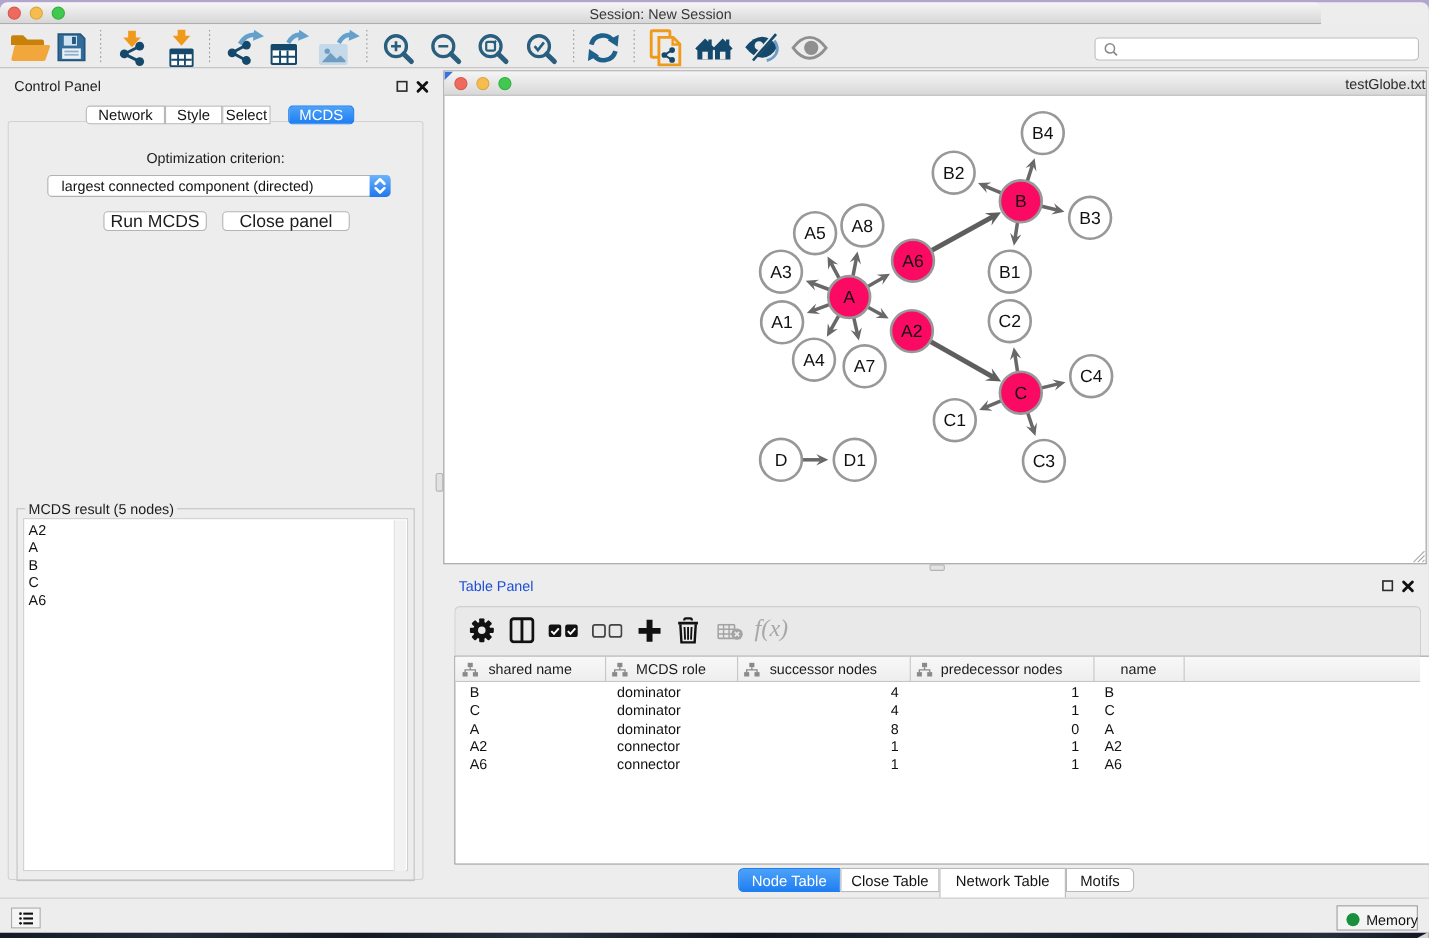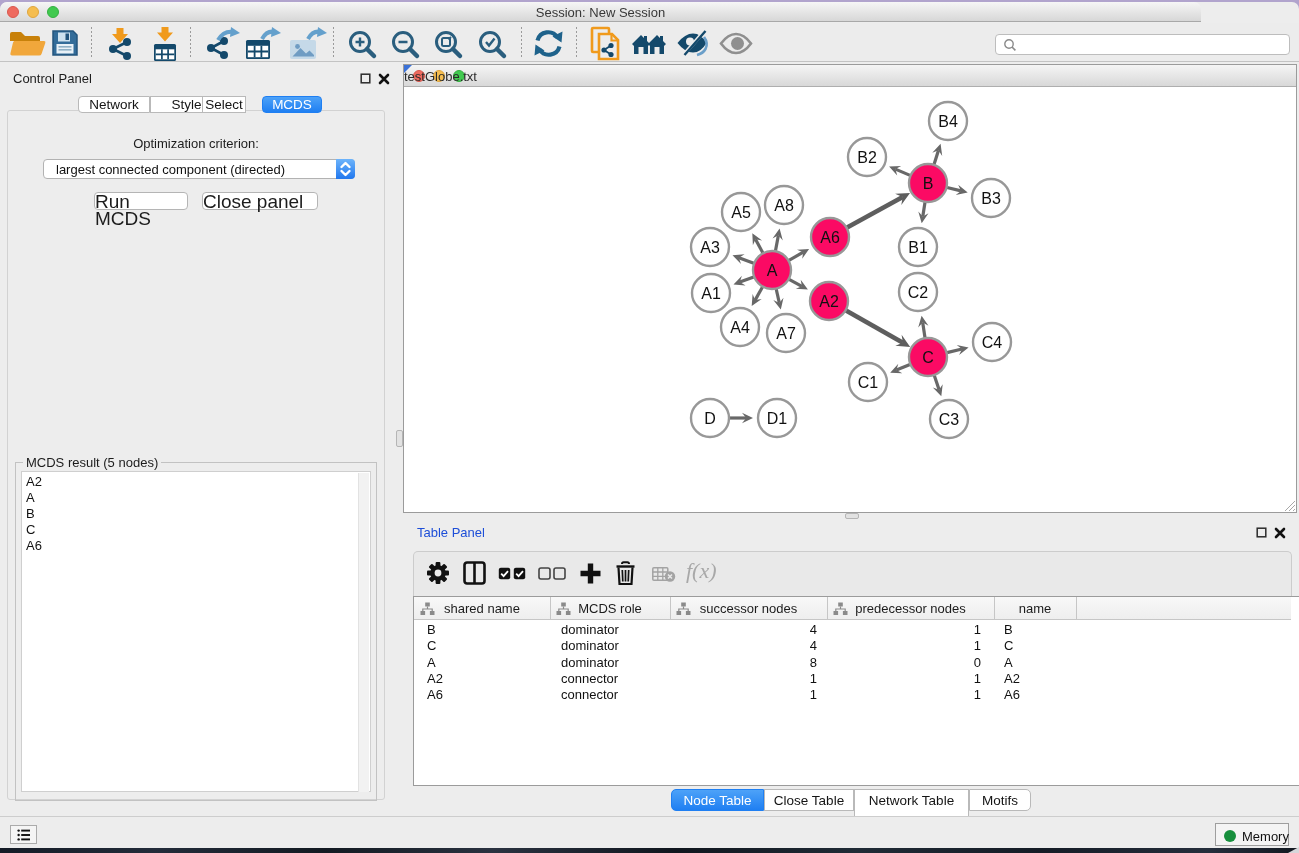--- a/index.html
+++ b/index.html
@@ -10,21 +10,21 @@
 #titlebar{position:absolute;left:0;top:2px;width:1201px;height:20px;background:linear-gradient(#f6f6f6,#d7d7d7);border-bottom:1px solid #a8a8a8;border-radius:7px 7px 0 0}
 .tl{position:absolute;top:5px;width:12px;height:12px;border-radius:50%}
 #titlebar .tl{top:4px}
 #toolbar{position:absolute;left:0;top:23px;width:1299px;height:39px;background:#ececec;border-bottom:1px solid #c3c3c3}
 .vsep{position:absolute;top:27px;height:30px;width:1px;background-image:linear-gradient(#9a9a9a 40%,transparent 40%);background-size:1px 4px}
 .ic{position:absolute;overflow:visible}
 #ctrl-title{position:absolute;left:13px;top:71px;font-size:13px;color:#1d1d1d}
 #tbl-title{position:absolute;left:417px;top:525px;font-size:13px;color:#1d4ed8}
 .tab{position:absolute;height:17px;background:#fff;border:1px solid #b9b9b9;font-size:13.5px;color:#141414;text-align:center;line-height:16px}
 .bluetab{background:linear-gradient(#4da2f8,#1f7ff2);color:#fff;border:1px solid #1f7ff2}
-.btn{position:absolute;background:#fff;border:1px solid #b5b5b5;border-radius:4px;font-size:19px;color:#1c1c1c;}
+.btn{position:absolute;background:#fff;border:1px solid #b5b5b5;border-radius:4px;font-size:16px;color:#1c1c1c;text-align:center}
 #cpanel{position:absolute;left:7px;top:110px;width:378px;height:690px;background:#ededed;border:1px solid #d2d2d2;border-radius:3px}
 #resultbox{position:absolute;left:15px;top:462px;width:362px;height:339px;border:1px solid #c2c2c2}
 #resultlbl{position:absolute;left:7px;top:-8px;background:#ededed;padding:0 3px;font-size:13px;color:#1c1c1c}
 #resultlist{position:absolute;left:5px;top:8px;width:350px;height:321px;background:#fff;border:1px solid #cfcfcf;font-size:13px;color:#111}
 #netwin{position:absolute;left:403px;top:64px;width:894px;height:449px;background:#fff;border:1px solid #9b9b9b}
 #netwin-tb{position:absolute;left:0;top:0;width:892px;height:22px;background:linear-gradient(#f5f5f5,#d8d8d8);border-bottom:1px solid #aeaeae}
 #tpanel-toolbar{position:absolute;left:413px;top:551px;width:879px;height:45px;background:#e9e9e9;border:1px solid #cccccc;border-bottom:none;border-radius:5px 5px 0 0}
 #tpanel-table{position:absolute;left:413px;top:596px;width:957px;height:190px;background:#fff;border:1px solid #9b9b9b}
 #thead{position:absolute;left:0;top:0;width:877px;height:23px;background:linear-gradient(#f8f8f8,#eeeeee);border-bottom:1px solid #c6c6c6}
 .th{position:absolute;top:0;height:23px;font-size:13px;color:#1c1c1c;text-align:center;line-height:23px}
@@ -167,21 +167,21 @@
 
   <div id="ctrl-title">Control Panel</div>
   <svg class="abs" style="left:360px;top:73px" width="11" height="11" viewBox="0 0 11 11">
         <rect x="1.2" y="1.2" width="8.6" height="8.6" fill="none" stroke="#2b2b2b" stroke-width="1.5"></rect>
       </svg>
       <svg class="abs" style="left:378px;top:73px" width="12" height="12" viewBox="0 0 12 12">
         <path d="M2 2 L10 10 M10 2 L2 10" stroke="#111" stroke-width="2.6" stroke-linecap="round"></path>
       </svg>
   <div id="cpanel"></div>
   <div class="tab" style="left:78px;top:96px;width:72px;border-radius:4px 0 0 4px">Network</div>
-  <div class="tab" style="left:150px;top:96px;width:73px">Style</div>
+  <div class="tab" style="left:150px;top:96px;width:52px">Style</div>
   <div class="tab" style="left:202px;top:96px;width:44px">Select</div>
   <div class="tab bluetab" style="left:262px;top:96px;width:60px;border-radius:4px">MCDS</div>
   <div class="abs" style="left:0;top:136px;width:392px;text-align:center;font-size:13px;color:#1c1c1c">Optimization criterion:</div>
   <div class="abs" style="left:43px;top:159px;width:312px;height:20px;background:#fff;border:1px solid #b2b2b2;border-radius:4px">
      <div class="abs" style="left:12px;top:2px;font-size:13px;color:#111">largest connected component (directed)</div>
      <div class="abs" style="right:-1px;top:-1px;width:19px;height:20px;border-radius:0 4px 4px 0;background:linear-gradient(#6db4fb,#2077ee)">
        <svg width="19" height="20" viewBox="0 0 19 20" style="position:absolute;left:0;top:0">
             <path d="M5.5 8 L9.5 4 L13.5 8 M5.5 12 L9.5 16 L13.5 12" stroke="#fff" stroke-width="2.4" fill="none" stroke-linecap="round" stroke-linejoin="round"></path>
           </svg>
      </div>
@@ -194,21 +194,21 @@
       <div style="padding:2px 0 0 4px;line-height:16px">A2<br>A<br>B<br>C<br>A6</div>
       <div class="abs" style="right:1px;top:1px;width:11px;height:319px;background:#f2f2f2;border-left:1px solid #e2e2e2"></div>
     </div>
   </div>
 
   <div id="netwin">
     <div id="netwin-tb">
       <div class="tl" style="left:9px;top:5px;background:#ee6a5f;border:0.5px solid #d9584e"></div>
       <div class="tl" style="left:29px;top:5px;background:#f5bd4f;border:0.5px solid #dfa53d"></div>
       <div class="tl" style="left:49px;top:5px;background:#41c94f;border:0.5px solid #34af41"></div>
-      <div style="position:absolute;left:0;top:4px;width:100%;text-align:left;font-size:13px;color:#2b2b2b">testGlobe.txt</div>
+      <div style="position:absolute;left:0;top:4px;width:100%;text-align:right;font-size:13px;color:#2b2b2b">testGlobe.txt</div>
     </div>
     <svg width="10" height="10" viewBox="0 0 10 10" style="position:absolute;left:0;top:0">
           <path d="M0 0 L10 0 L0 10 Z" fill="none"></path>
           <path d="M0 0 L9 0 L0 9 Z" fill="#3a6fd8" fill-opacity="0"></path>
           <path d="M0 0 L8 0 L0 8 Z" fill="#3b72d8"></path>
         </svg>
     <div style="position:absolute;left:0;top:21px;width:892px;height:426px">
           <svg width="892" height="423" viewBox="0 0 892 423" style="position:absolute;left:0;top:0">
             <line x1="349.8" y1="190.9" x2="335.8" y2="196.1" stroke="#686868" stroke-width="3.2"></line>
             <polygon points="329.5,198.5 337.9,189.8 335.8,196.1 341.6,199.5" fill="#686868"></polygon>

